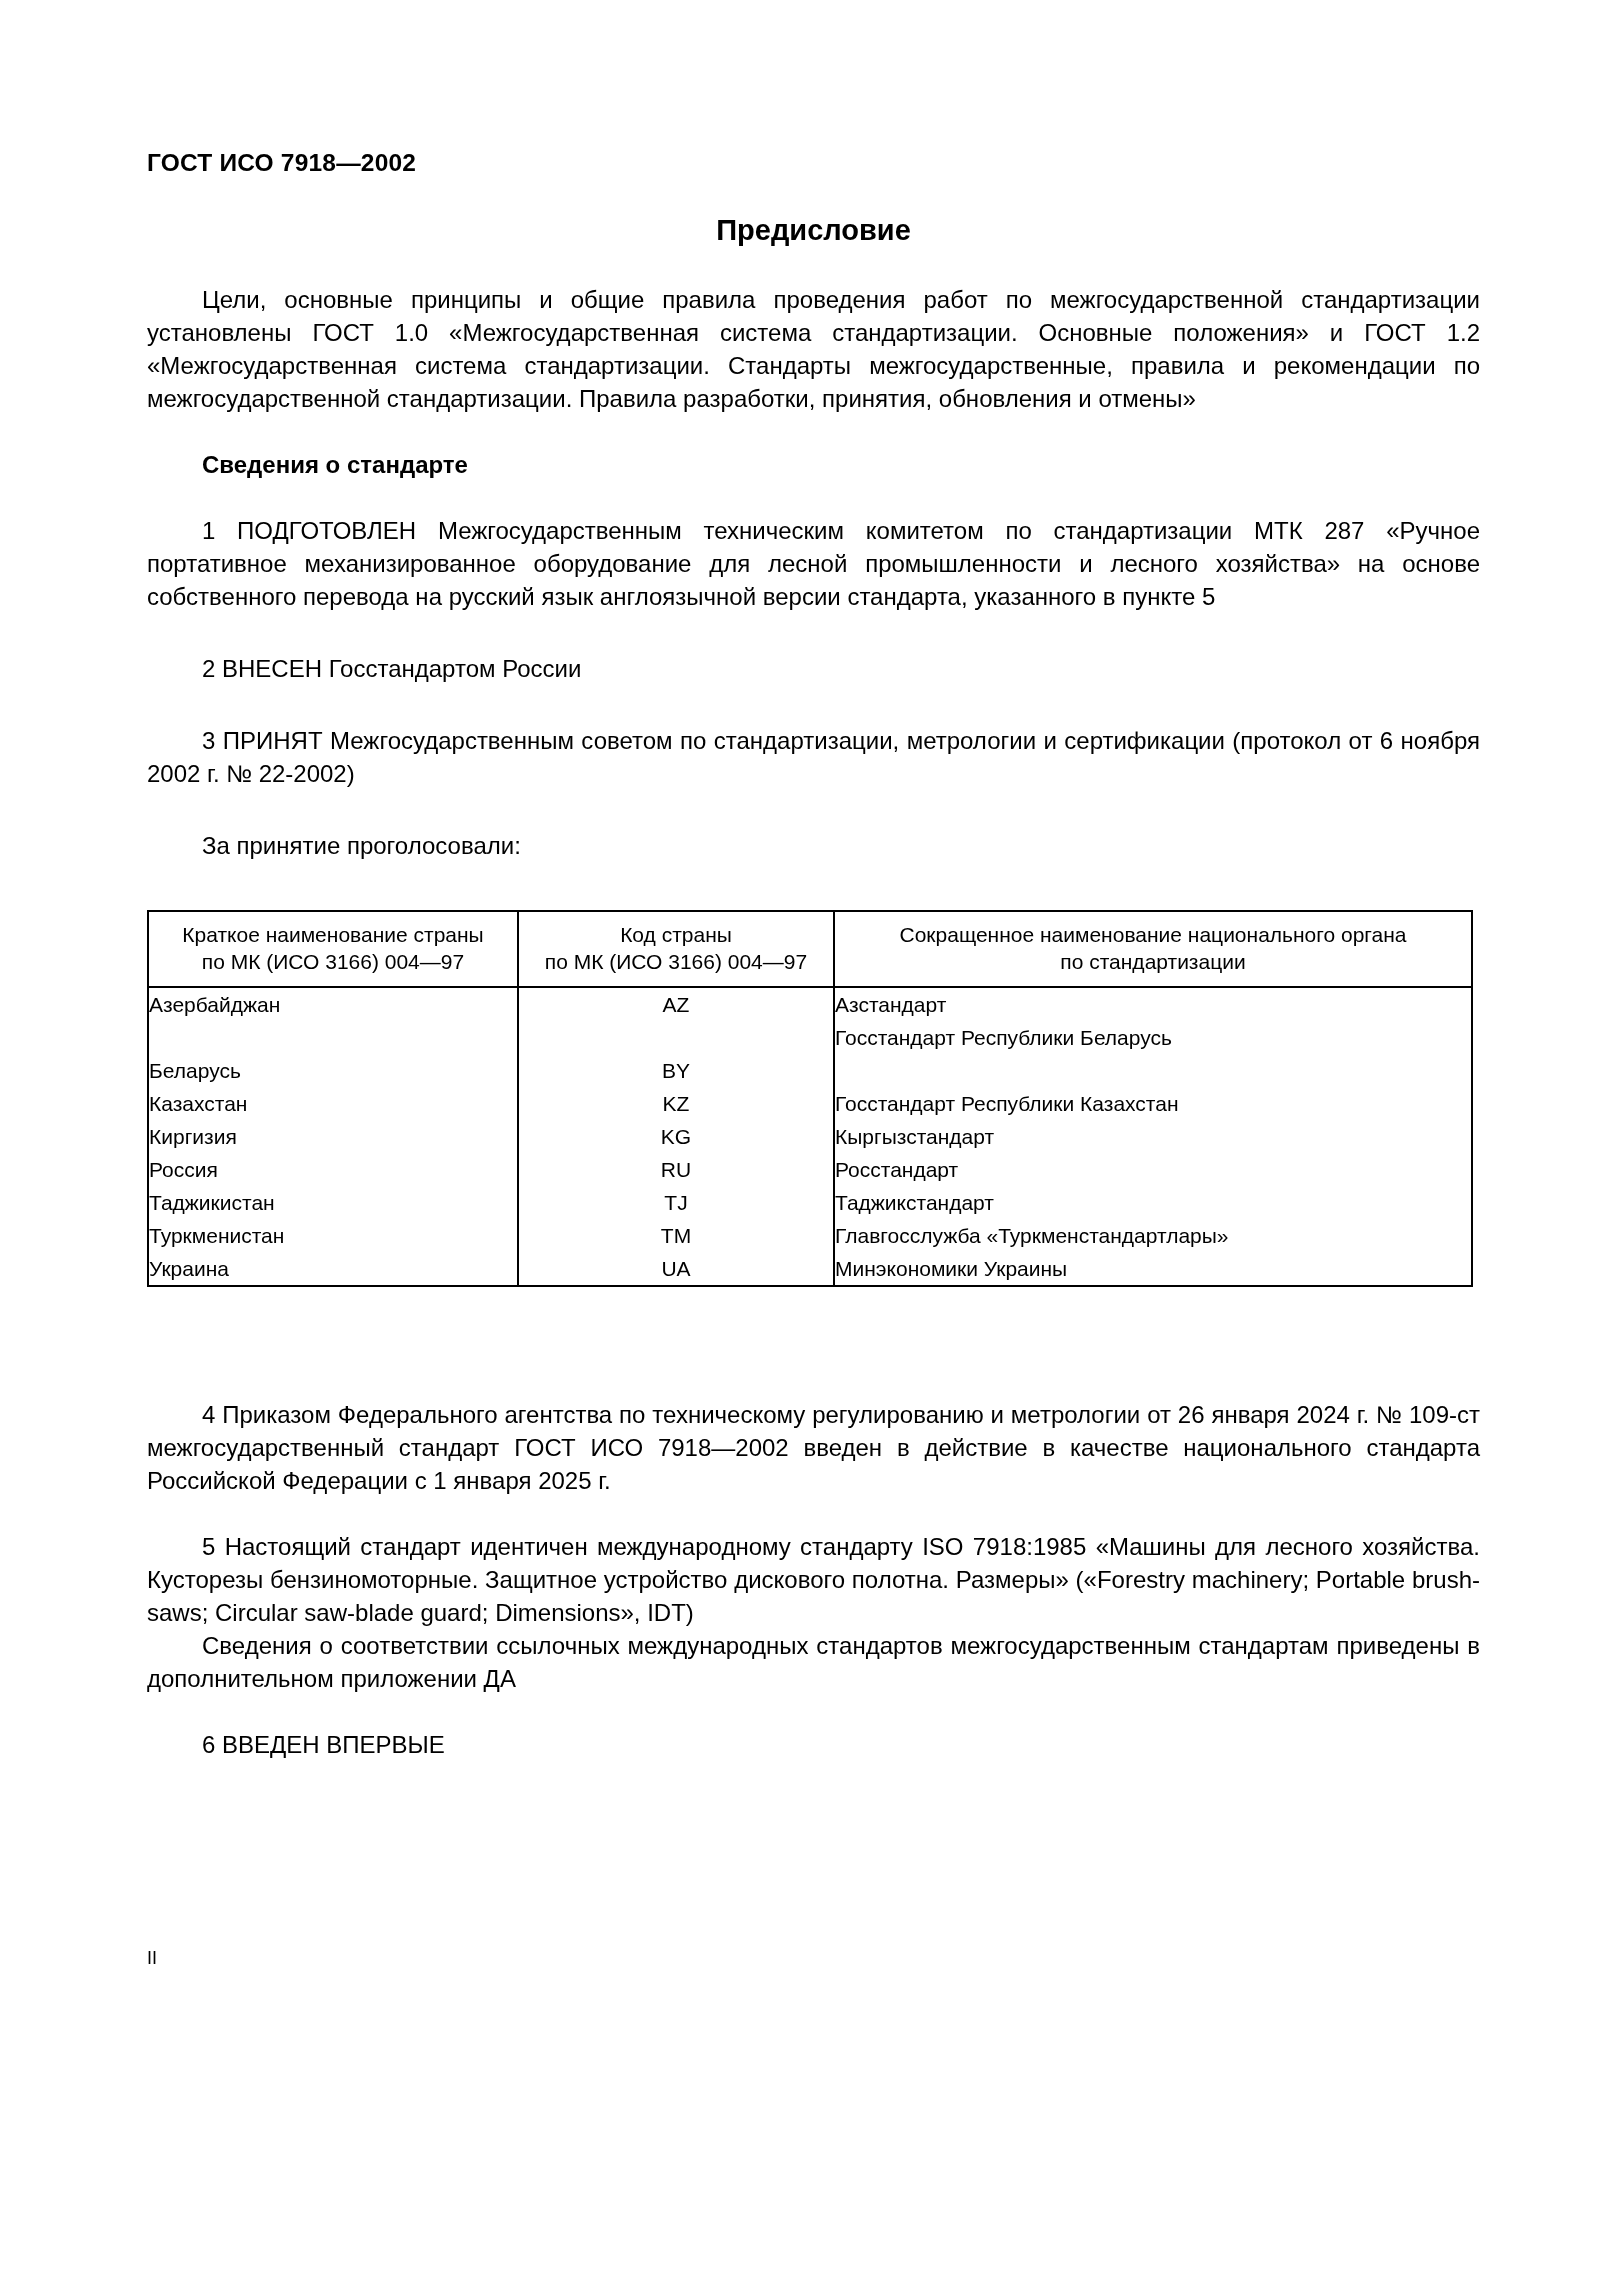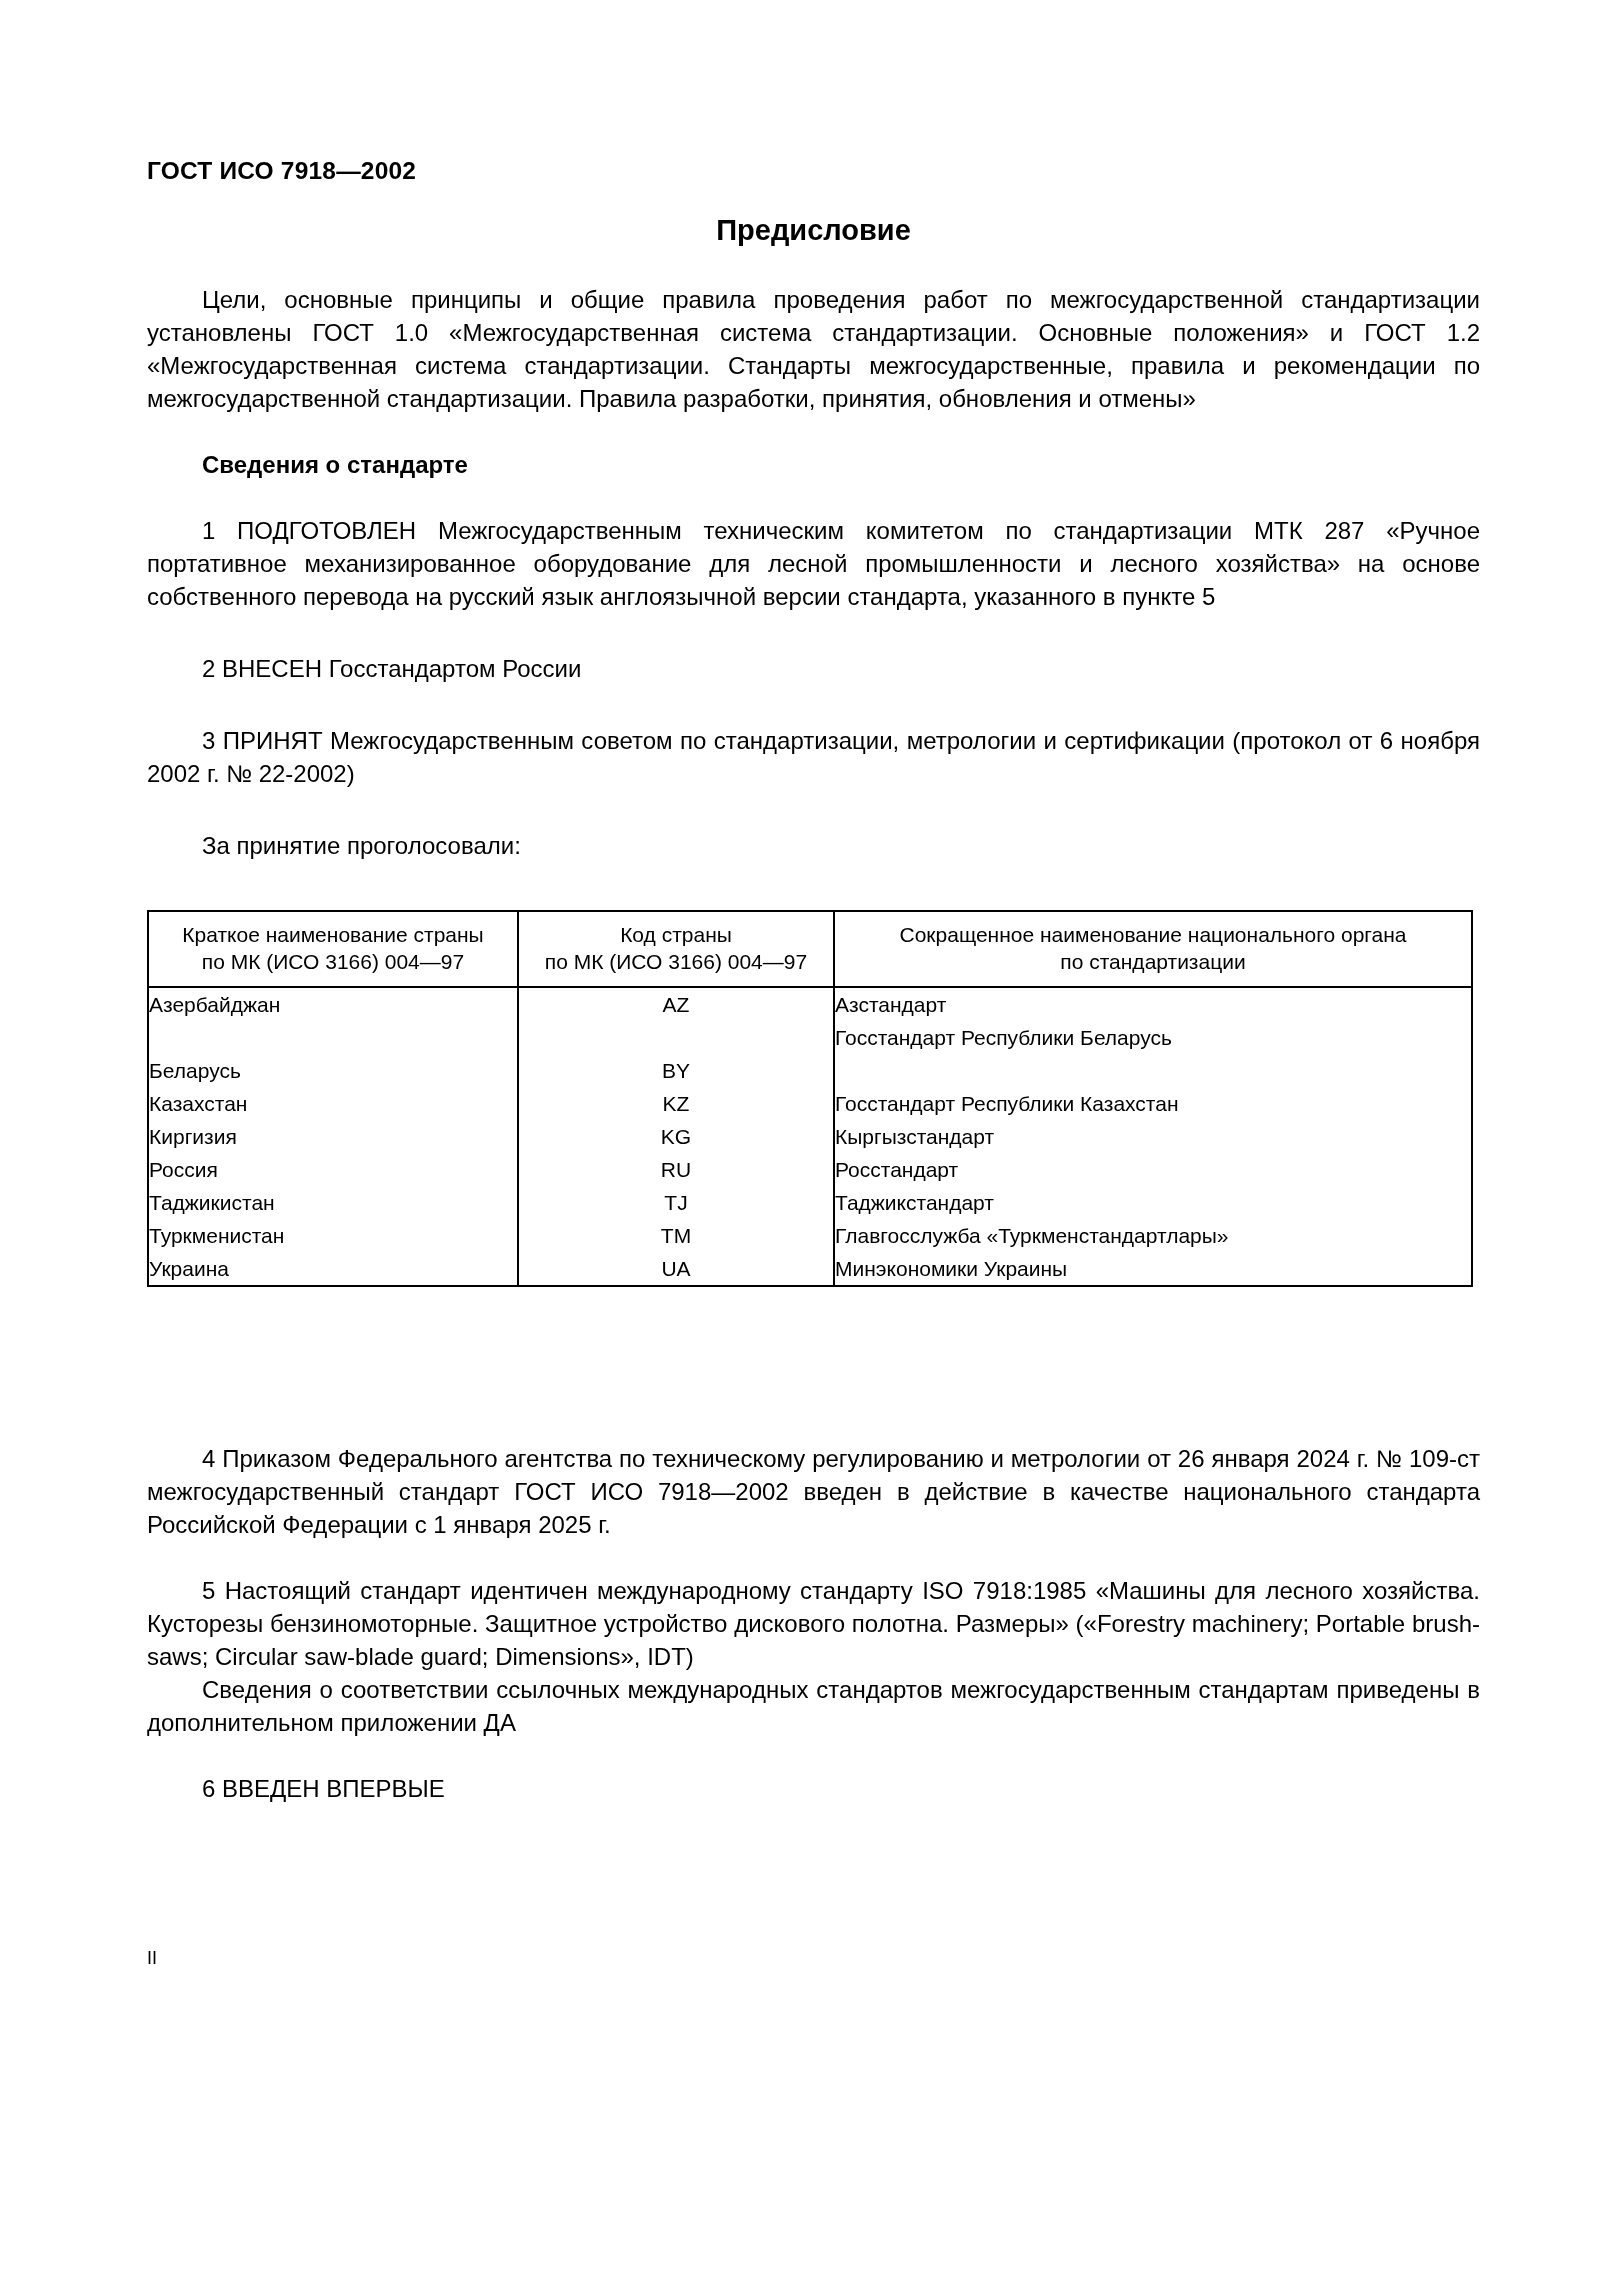--- a/index.html
+++ b/index.html
@@ -24,21 +24,20 @@
 
   
   .doc-header {
     position: absolute;
     left: 147px;
     top: 149px;
     font-size: 24.5px;
     font-weight: bold;
     letter-spacing: 0.2px;
     white-space: nowrap;
-    margin-top: 8px;
   }
 
   
   .section-title {
     position: absolute;
     left: 147px;
     top: 214px;
     width: 1333px;
     text-align: center;
     font-size: 29px;
@@ -114,21 +113,20 @@
   .pad-top  { padding-top: 10.8px; }
   .pad-bot  { padding-bottom: 10.8px; }
   .blankline { display: block; height: 33px; }
 
   
   .tail-block {
     position: absolute;
     left: 147px;
     top: 1398px;
     width: 1333px;
-    margin-top: 44px;
   }
 
   
   .page-number {
     position: absolute;
     left: 147px;
     top: 1948px;
     font-size: 18px;
   }
 </style>

